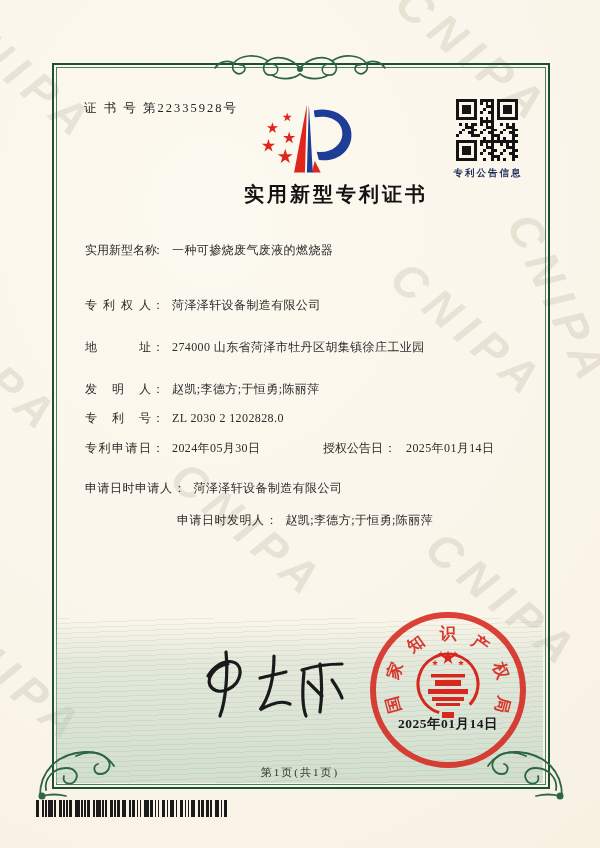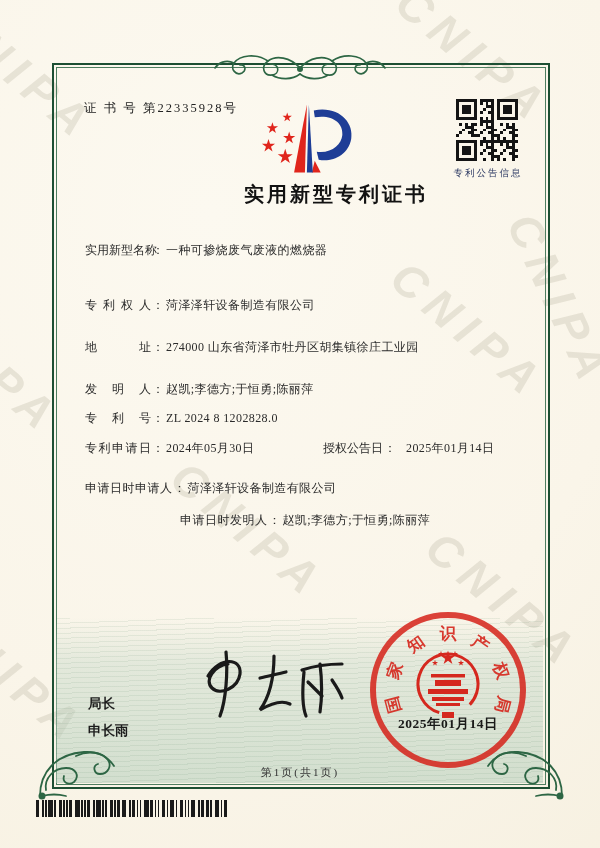--- a/index.html
+++ b/index.html
@@ -28,30 +28,30 @@
   .ornament-top{position:absolute;left:210px;top:49px;z-index:2;}
   .corner-orn{position:absolute;z-index:2;}
   .corner-orn.left{left:36px;top:742px;}
   .corner-orn.right{left:484px;top:742px;transform:scaleX(-1);}
   
   .cert-no{position:absolute;left:84px;top:100px;z-index:3;font-size:12.5px;letter-spacing:2px;color:#222;}
   .logo{position:absolute;left:236px;top:97px;z-index:3;}
   .qr{position:absolute;left:456px;top:99px;width:62px;height:62px;z-index:3;}
   .qr svg{width:100%;height:100%;display:block;fill:#141414;}
   .qr-caption{position:absolute;left:440px;top:167px;width:96px;z-index:3;text-align:center;
-    font-size:9.5px;letter-spacing:2px;color:#1f2d5a;font-weight:400;}
+    font-size:9.5px;letter-spacing:2px;color:#1f2d5a;font-weight:700;}
   .title{position:absolute;left:0;top:181px;width:100%;z-index:3;text-align:center;
     font-size:20px;font-weight:700;letter-spacing:3px;color:#121212;padding-left:36px;}
   
   .fields{position:absolute;left:85px;top:242px;width:440px;z-index:3;}
   .frow{position:absolute;left:0;width:100%;height:17px;font-size:12px;white-space:nowrap;color:#2b2b2b;}
   .flabel{display:inline-block;width:66px;vertical-align:top;}
   .wide .flabel{width:auto;letter-spacing:0.5px;}
   .colon{margin:0 2px 0 1px;}
-  .fvalue{letter-spacing:0.4px;}
+  .fvalue{margin-left:6px;letter-spacing:0.4px;}
   .col2{position:absolute;left:238px;top:0;}
   .col2 .flabel{width:auto;}
   .col2 .fvalue{margin-left:8px;}
   .r0{top:0;} .r1{top:55px;} .r2{top:97px;} .r3{top:139px;} .r4{top:168px;}
   .r5{top:198px;} .r6{top:238px;} .r7{top:270px;text-align:center;}
   
   .legal{position:absolute;left:58px;right:58px;top:568px;z-index:3;text-align:center;
     font-size:11px;line-height:25px;letter-spacing:1.2px;color:#222;}
   
   .signer{position:absolute;left:88px;top:690px;z-index:4;
@@ -320,21 +320,21 @@
           <span>发</span>
           <span>明</span>
           <span>人</span>
         </span><span class="colon">：</span><span class="fvalue">赵凯;李德方;于恒勇;陈丽萍</span>
     </div>
     <div class="frow r4">
       <span class="flabel jlabel" style="display: inline-flex; justify-content: space-between;">
           <span>专</span>
           <span>利</span>
           <span>号</span>
-        </span><span class="colon">：</span><span class="fvalue">ZL 2024 8 1202828.0</span>
+        </span><span class="colon">：</span><span class="fvalue">ZL 2030 2 1202828.0</span>
     </div>
     <div class="frow r5">
       <span class="flabel jlabel" style="display: inline-flex; justify-content: space-between;">
           <span>专</span>
           <span>利</span>
           <span>申</span>
           <span>请</span>
           <span>日</span>
         </span><span class="colon">：</span><span class="fvalue">2024年05月30日</span>
       <span class="col2">
@@ -343,24 +343,20 @@
     </div>
     <div class="frow r6 wide">
       <span class="flabel">申请日时申请人</span><span class="colon">：</span><span class="fvalue">菏泽泽轩设备制造有限公司</span>
     </div>
     <div class="frow r7 wide">
       <span class="flabel">申请日时发明人</span><span class="colon">：</span><span class="fvalue">赵凯;李德方;于恒勇;陈丽萍</span>
     </div>
   </div>
 
 
-  <div class="signer">
-    <div>局长</div>
-    <div>申长雨</div>
-  </div>
 
   <svg class="signature" width="160" height="75" viewBox="0 0 160 75">
     <g stroke="#1a1a1a" stroke-width="3.2" fill="none" stroke-linecap="round">
       <path d="M18,28 C30,8 52,10 50,26 C48,40 30,48 22,40 C14,32 24,18 38,16"></path>
       <path d="M36,4 C38,24 36,52 30,68"></path>
       <path d="M70,30 C78,28 88,26 96,24"></path>
       <path d="M84,8 C84,28 80,48 70,62 C80,56 92,52 100,56"></path>
       <path d="M112,22 C124,18 140,16 152,16"></path>
       <path d="M130,16 C132,32 132,50 130,64"></path>
       <path d="M118,34 C124,40 128,44 132,48"></path>

